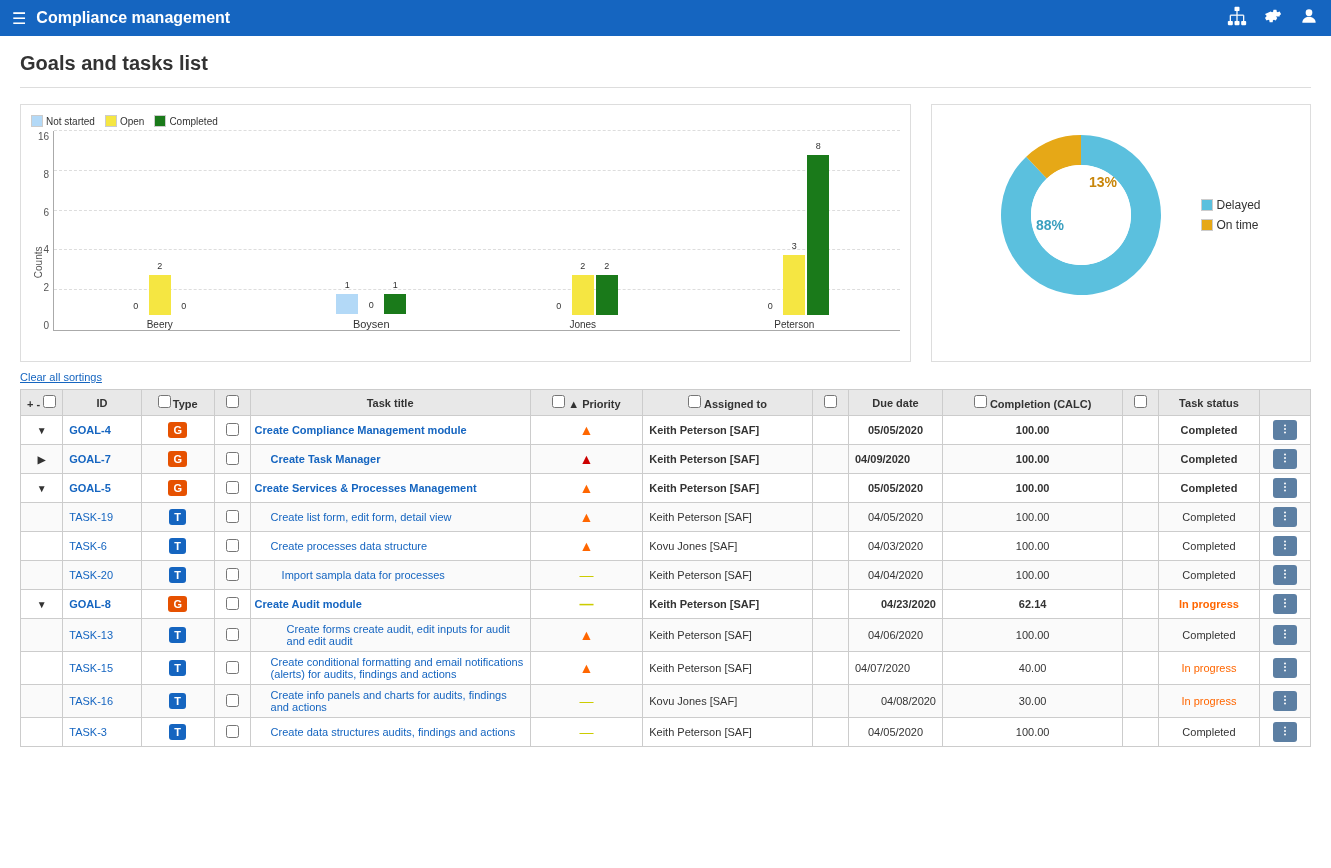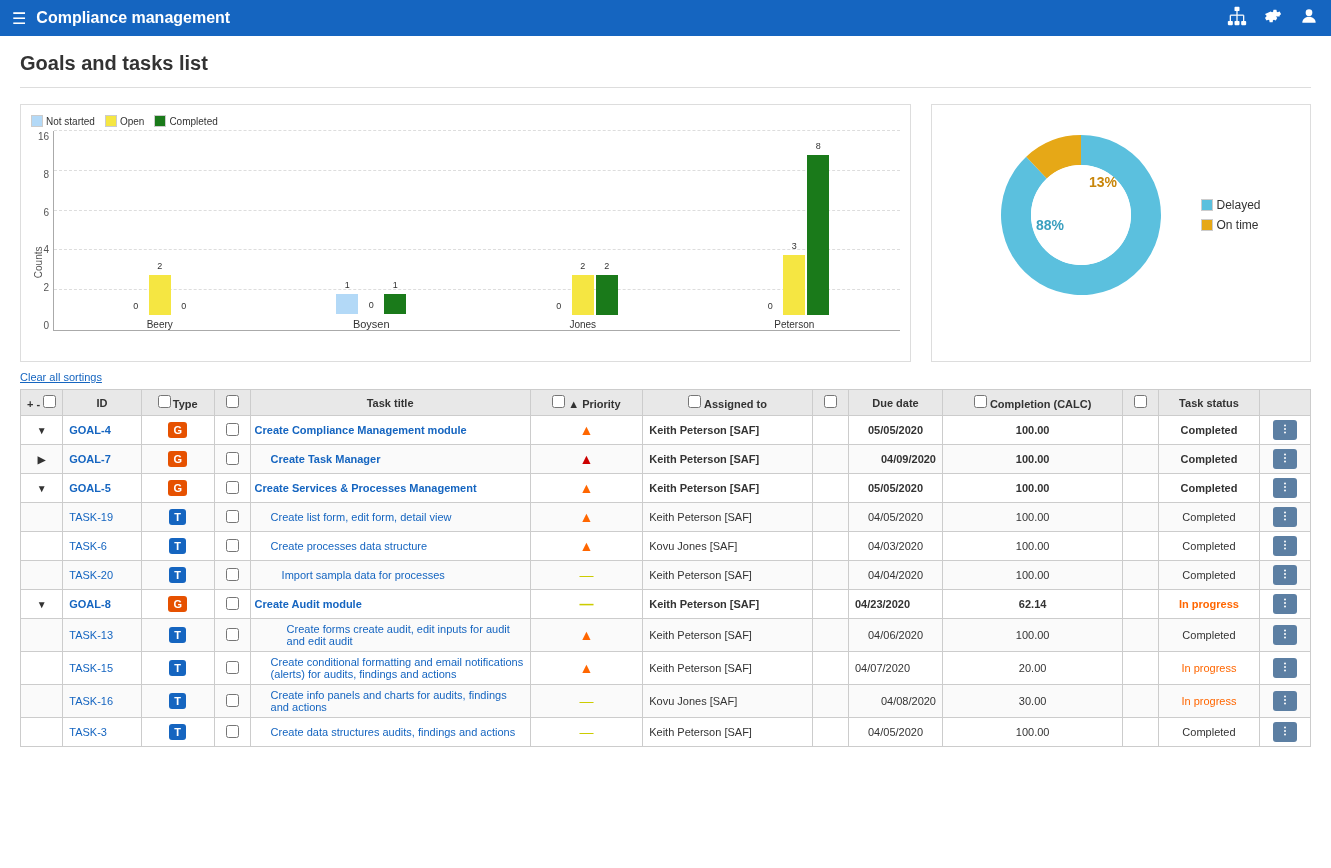--- a/index.html
+++ b/index.html
@@ -327,21 +327,21 @@
       <input type="checkbox" style="">
     </td>
     <td style="padding-left:20px;">
       <a href="#" class="task-link">Create Task Manager</a>
     </td>
     <td style="text-align:center;">
       <span class="priority-up-red">▲</span>
     </td>
     <td>Keith Peterson [SAF]</td>
     <td style="text-align:center;"></td>
-    <td style="text-align:right;">04/09/2020</td>
+    <td style="text-align:left;">04/09/2020</td>
     <td style="text-align:center;">100.00</td>
     <td style="text-align:center;"></td>
     <td style="text-align:center;">
       <span class="status-completed">Completed</span>
     </td>
     <td style="text-align:center;">
       <button class="action-btn">
         <svg width="12" height="12" fill="white" viewBox="0 0 24 24">
                   <circle cx="12" cy="5" r="2"></circle>
                   <circle cx="12" cy="12" r="2"></circle>
@@ -512,21 +512,21 @@
       <input type="checkbox" style="">
     </td>
     <td style="padding-left:4px;">
       <a href="#" class="task-link">Create Audit module</a>
     </td>
     <td style="text-align:center;">
       <span class="priority-eq">—</span>
     </td>
     <td>Keith Peterson [SAF]</td>
     <td style="text-align:center;"></td>
-    <td style="text-align:left;margin-top:12px;">04/23/2020</td>
+    <td style="text-align:right;margin-top:12px;">04/23/2020</td>
     <td style="text-align:center;">62.14</td>
     <td style="text-align:center;"></td>
     <td style="text-align:center;">
       <span class="status-inprogress">In progress</span>
     </td>
     <td style="text-align:center;">
       <button class="action-btn">
         <svg width="12" height="12" fill="white" viewBox="0 0 24 24">
                   <circle cx="12" cy="5" r="2"></circle>
                   <circle cx="12" cy="12" r="2"></circle>
@@ -587,21 +587,21 @@
     </td>
     <td style="padding-left:20px;">
       <a href="#" class="task-link">Create conditional formatting and email notifications (alerts) for audits, findings and actions</a>
     </td>
     <td style="text-align:center;">
       <span class="priority-up">▲</span>
     </td>
     <td>Keith Peterson [SAF]</td>
     <td style="text-align:center;"></td>
     <td style="text-align:left;">04/07/2020</td>
-    <td style="text-align:center;">20.00</td>
+    <td style="text-align:center;">40.00</td>
     <td style="text-align:center;"></td>
     <td style="text-align:center;">
       <span class="status-inprogress">In progress</span>
     </td>
     <td style="text-align:center;">
       <button class="action-btn">
         <svg width="12" height="12" fill="white" viewBox="0 0 24 24">
                   <circle cx="12" cy="5" r="2"></circle>
                   <circle cx="12" cy="12" r="2"></circle>
                   <circle cx="12" cy="19" r="2"></circle>

